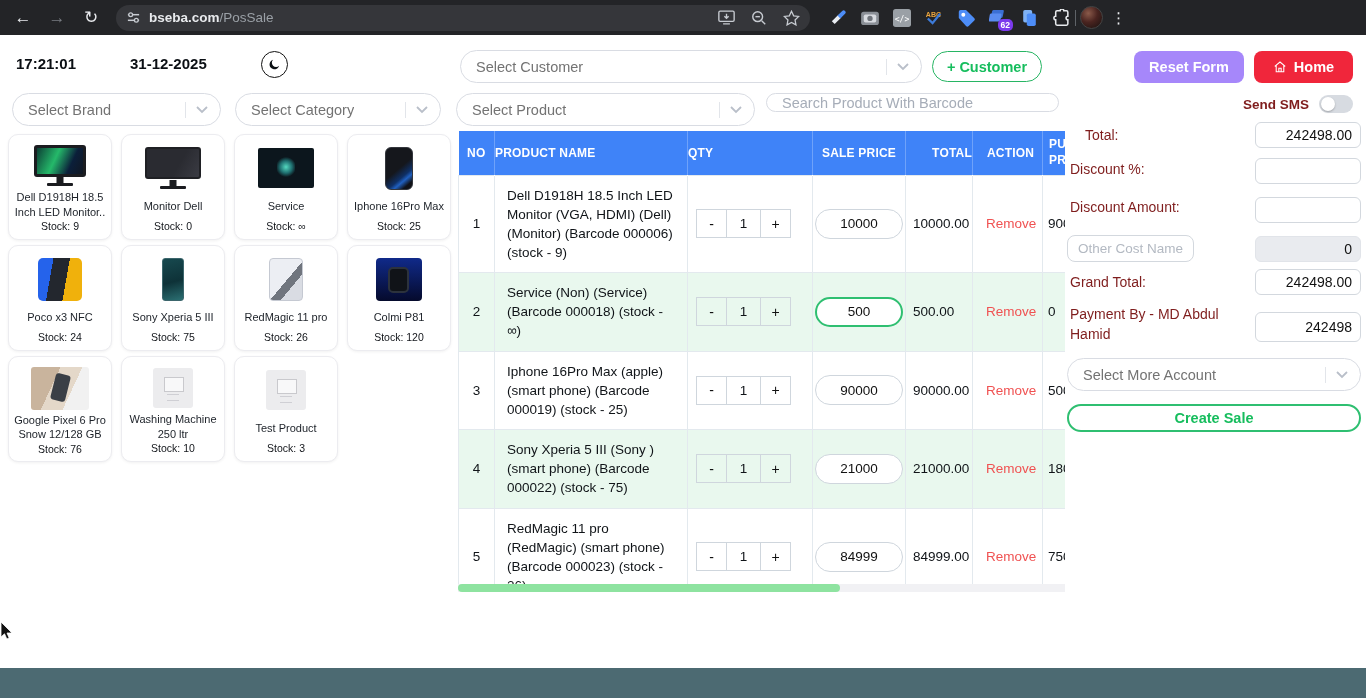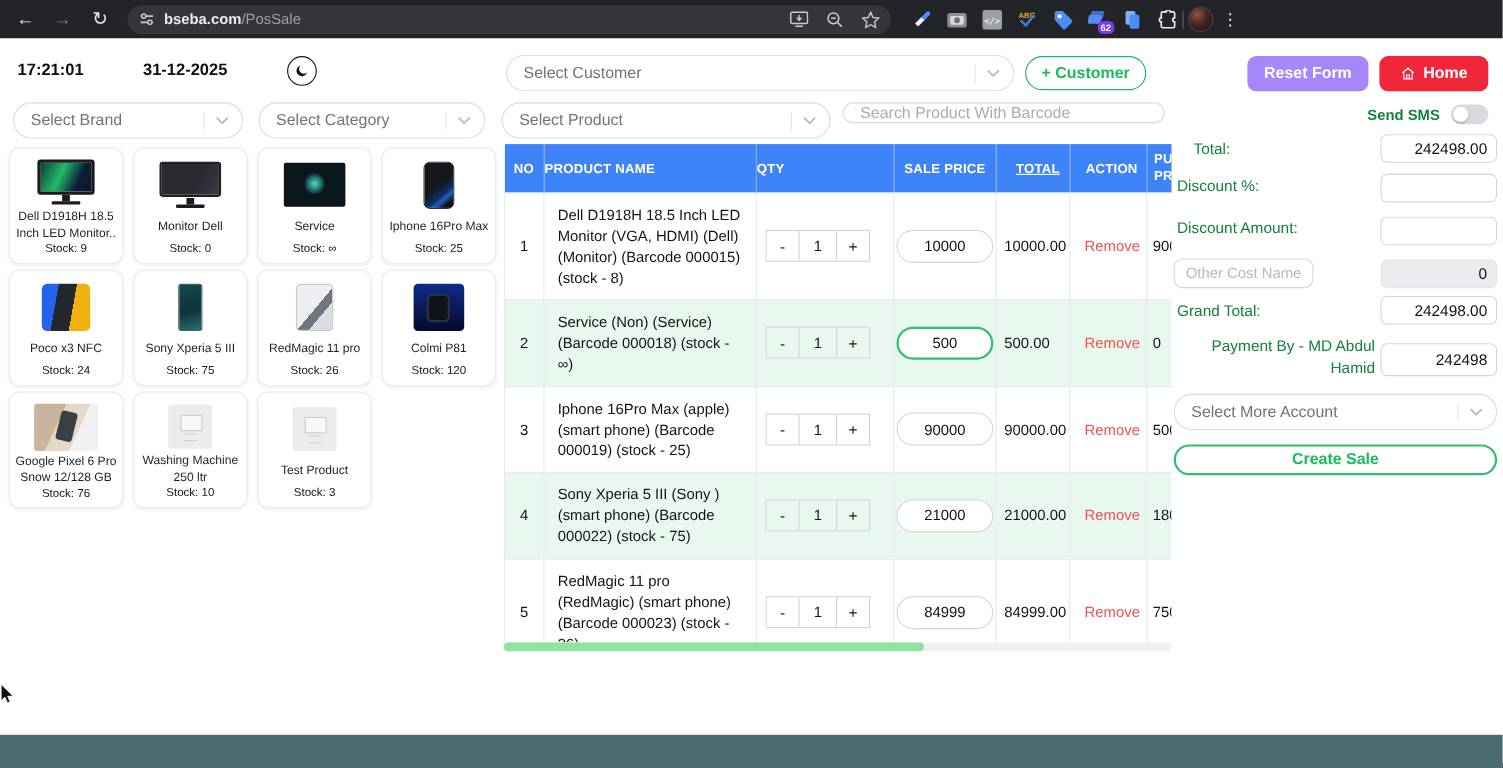--- a/index.html
+++ b/index.html
@@ -95,21 +95,21 @@
   .img-no-image::before { content:""; position:absolute; left:14px; top:26px; width:12px; height:5px;
     border-top:1px solid #cfcfd4; border-bottom:1px solid #cfcfd4; }
   
   .table-wrap { left:458px; top:96px; width:607px; height:453px; overflow:hidden; }
   table { border-collapse:collapse; table-layout:fixed; width:680px; }
   thead th { background:#3f83f8; color:#fff; font-size:12px; font-weight:bold; height:44px;
     letter-spacing:.2px; border-right:1px solid rgba(255,255,255,.25); }
   th:nth-child(1){ text-align:center; }
   th:nth-child(2),th:nth-child(3){ text-align:left; }
   th:nth-child(4){ text-align:center; }
-  th:nth-child(5){ text-align:center; padding-left:9px;text-decoration:underline; }
+  th:nth-child(5){ text-align:right; padding-left:9px; }
   th:nth-child(6){ text-align:left; padding-left:14px; }
   th:nth-child(7){ text-align:left; padding-left:6px; }
   .pu-wrap { display:inline-block; width:24px; word-break:break-all; line-height:1.3; }
   tbody td { border:1px solid #e3e9ee; font-size:13.5px; color:#101418; }
   tbody tr.hl td { background:#e9f8ee; }
   .c-no { text-align:center; }
   .c-name { padding:10px 12px; line-height:1.42; }
   .c-qty { padding-left:8px; }
   .stepper { display:inline-flex; border:1px solid #cfd6dd; height:29px; align-items:stretch; }
   .st-btn { width:29px; border:none; background:transparent; font-size:14px; color:#111; cursor:pointer; }
@@ -121,21 +121,21 @@
   .price-input.focused { border:2px solid #2fbf71; }
   .c-total { padding-left:7px; }
   .c-action { padding-left:13px; }
   .remove-link { color:#f05252; cursor:pointer; }
   .c-pu { padding-left:5px; }
   .hscroll { left:458px; top:549px; width:607px; height:8px; background:#f1f1f4; }
   .hthumb { width:63%; height:8px; background:#8ee3a0; border-radius:4px; cursor:grab; }
   
   .panel { left:1067px; top:58px; width:294px; height:380px; }
   .p-abs { position:absolute; }
-  .lbl { font-size:14px; color:#15803d;text-align:right; }
+  .lbl { font-size:14px; color:#7f1d1d; }
   .sum-input { width:106px; height:26px; border:1px solid #d3d8de; border-radius:6px; text-align:right;
     padding:0 8px; font-size:14px; color:#111; outline:none; background:#fff; }
   .sms-row { right:8px; top:2px; display:flex; align-items:center; gap:10px; }
   .toggle { width:34px; height:18px; border-radius:9px; background:#d7dbe1; position:relative; cursor:pointer; }
   .knob { position:absolute; left:2px; top:2px; width:14px; height:14px; border-radius:50%; background:#fff;
     box-shadow:0 1px 2px rgba(0,0,0,.25); }
   .other-input { width:127px; height:27px; border:1px solid #d3d8de; border-radius:8px; padding:0 10px;
     font-size:13.5px; outline:none; }
   .other-input::placeholder { color:#b3b9c2; }
   .gray-box { background:#e9ebef; border-color:#e1e4e9; }
@@ -397,21 +397,21 @@
             <th>QTY</th>
             <th>SALE PRICE</th>
             <th>TOTAL</th>
             <th>ACTION</th>
             <th><span class="pu-wrap">PU PR</span></th>
           </tr>
         </thead>
       <tbody>
   <tr>
     <td class="c-no">1</td>
-    <td class="c-name">Dell D1918H 18.5 Inch LED Monitor (VGA, HDMI) (Dell) (Monitor) (Barcode 000015) (stock - 8)</td>
+    <td class="c-name">Dell D1918H 18.5 Inch LED Monitor (VGA, HDMI) (Dell) (Monitor) (Barcode 000006) (stock - 9)</td>
     <td class="c-qty">
       <span class="stepper">
         <button class="st-btn">-</button>
         <span class="st-val">1</span>
         <button class="st-btn">+</button>
       </span>
     </td>
     <td class="c-price">
       <input class="price-input" value="10000" style="">
     </td>

